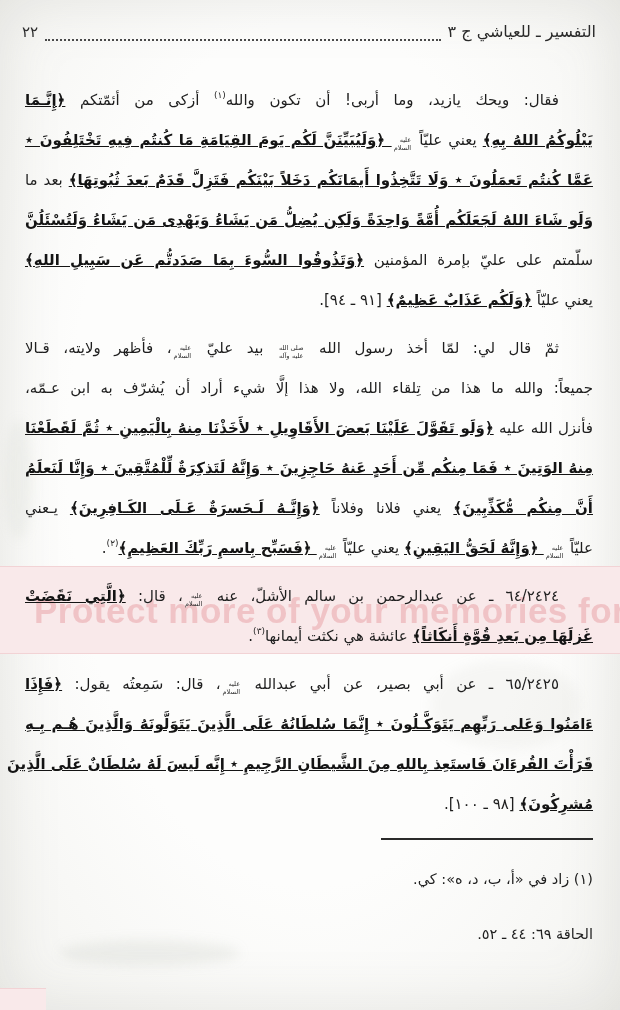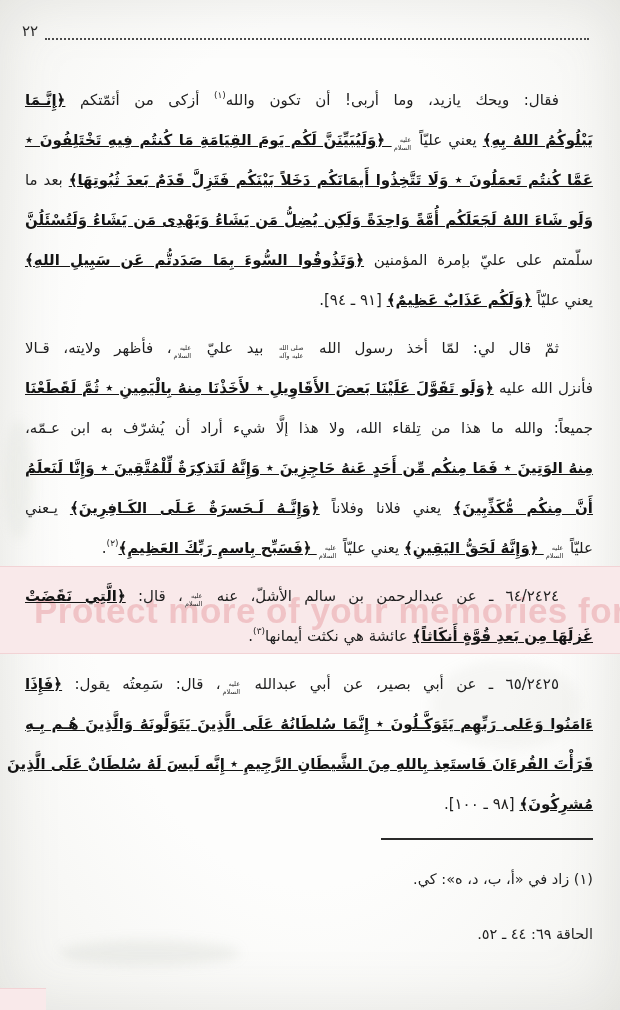--- a/index.html
+++ b/index.html
@@ -87,38 +87,39 @@
   <div class="smudge sm1"></div>
   <div class="smudge sm2"></div>
   <div class="smudge sm3"></div>
 
   <div class="wm-band">
     <div class="wm-text">Protect more of your memories for less!</div>
   </div>
   <div class="wm-band wm-corner"></div>
 
   <div class="header">
+    <span class="title">التفسير ـ للعياشي ج ٣</span>
     <span class="leader"></span>
     <span class="pageno">٢٢</span>
   </div>
 
   <div class="textcol">
     <div id="paragraphs">
         <div class="para">
           <div class="line indent"><span class="n">فقال: ويحك يازيد، وما أربى! أن تكون والله</span><sup class="fn">(١)</sup><span class="n"> أزكى من أئمّتكم </span><span class="q">﴿إِنَّـمَا</span></div>
           <div class="line"><span class="q">يَبْلُوكُمُ اللهُ بِهِ﴾</span><span class="n"> يعني عليّاً </span><span class="hon"><span>عليه</span><span>السلام</span></span><span class="q"> ﴿وَلَيُبَيِّنَنَّ لَكُم يَومَ القِيَامَةِ مَا كُنتُم فِيهِ تَخْتَلِفُونَ ٭</span></div>
           <div class="line"><span class="q">عَمَّا كُنتُم تَعمَلُونَ ٭ وَلَا تَتَّخِذُوا أَيمَانَكُم دَخَلاً بَيْنَكُم فَتَزِلَّ قَدَمٌ بَعدَ ثُبُوتِهَا﴾</span><span class="n"> بعد ما</span></div>
           <div class="line"><span class="q">وَلَو شَاءَ اللهُ لَجَعَلَكُم أُمَّةً وَاحِدَةً وَلَكِن يُضِلُّ مَن يَشَاءُ وَيَهْدِى مَن يَشَاءُ وَلَتُسْئَلُنَّ</span></div>
           <div class="line"><span class="n">سلّمتم على عليّ بإمرة المؤمنين </span><span class="q">﴿وَتَذُوقُوا السُّوءَ بِمَا صَدَدتُّم عَن سَبِيلِ اللهِ﴾</span></div>
           <div class="line end"><span class="n">يعني عليّاً </span><span class="q">﴿وَلَكُم عَذَابٌ عَظِيمٌ﴾</span><span class="n"> [٩١ ـ ٩٤].</span></div>
         </div>
         <div class="para">
           <div class="line indent"><span class="n">ثمّ قال لي: لمّا أخذ رسول الله </span><span class="hon"><span>صلى الله</span><span>عليه وآله</span></span><span class="n"> بيد عليّ </span><span class="hon"><span>عليه</span><span>السلام</span></span><span class="n">، فأظهر ولايته، قـالا</span></div>
+          <div class="line"><span class="n">جميعاً: والله ما هذا من تِلقاء الله، ولا هذا إلَّا شيء أراد أن يُشرّف به ابن عـمّه،</span></div>
           <div class="line"><span class="n">فأنزل الله عليه </span><span class="q">﴿وَلَو تَقَوَّلَ عَلَيْنَا بَعضَ الأَقَاوِيلِ ٭ لأَخَذْنَا مِنهُ بِالْيَمِينِ ٭ ثُمَّ لَقَطَعْنَا</span></div>
-          <div class="line"><span class="n">جميعاً: والله ما هذا من تِلقاء الله، ولا هذا إلَّا شيء أراد أن يُشرّف به ابن عـمّه،</span></div>
           <div class="line"><span class="q">مِنهُ الوَتِينَ ٭ فَمَا مِنكُم مِّن أَحَدٍ عَنهُ حَاجِزِينَ ٭ وَإِنَّهُ لَتَذكِرَةٌ لِّلْمُتَّقِينَ ٭ وَإِنَّا لَنَعلَمُ</span></div>
           <div class="line"><span class="q">أَنَّ مِنكُم مُّكَذِّبِينَ﴾</span><span class="n"> يعني فلانا وفلاناً </span><span class="q">﴿وَإِنَّـهُ لَـحَسرَةٌ عَـلَى الكَـافِرِينَ﴾</span><span class="n"> يـعني</span></div>
           <div class="line end"><span class="n">عليّاً </span><span class="hon"><span>عليه</span><span>السلام</span></span><span class="q"> ﴿وَإِنَّهُ لَحَقُّ اليَقِينِ﴾</span><span class="n"> يعني عليّاً </span><span class="hon"><span>عليه</span><span>السلام</span></span><span class="q"> ﴿فَسَبِّح بِاسمِ رَبِّكَ العَظِيمِ﴾</span><sup class="fn">(٢)</sup><span class="n">.</span></div>
         </div>
         <div class="para">
           <div class="line indent"><span class="n">٦٤/٢٤٢٤ ـ عن عبدالرحمن بن سالم الأشلّ، عنه </span><span class="hon"><span>عليه</span><span>السلام</span></span><span class="n">، قال: </span><span class="q">﴿الَّتِي نَقَضَتْ</span></div>
           <div class="line end"><span class="q">غَزلَهَا مِن بَعدِ قُوَّةٍ أَنكَاثاً﴾</span><span class="n"> عائشة هي نكثت أيمانها</span><sup class="fn">(٣)</sup><span class="n">.</span></div>
         </div>
         <div class="para">
           <div class="line indent"><span class="n">٦٥/٢٤٢٥ ـ عن أبي بصير، عن أبي عبدالله </span><span class="hon"><span>عليه</span><span>السلام</span></span><span class="n">، قال: سَمِعتُه يقول: </span><span class="q">﴿فَإِذَا</span></div>

